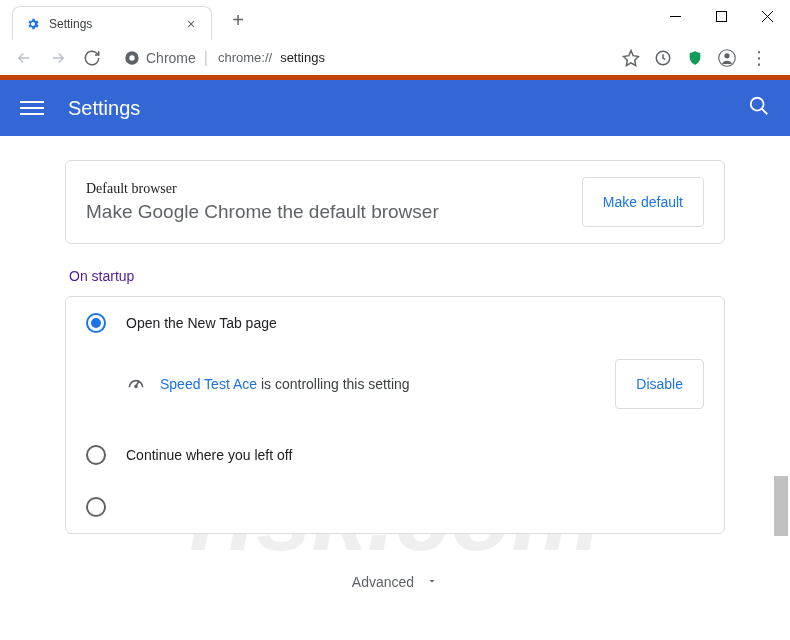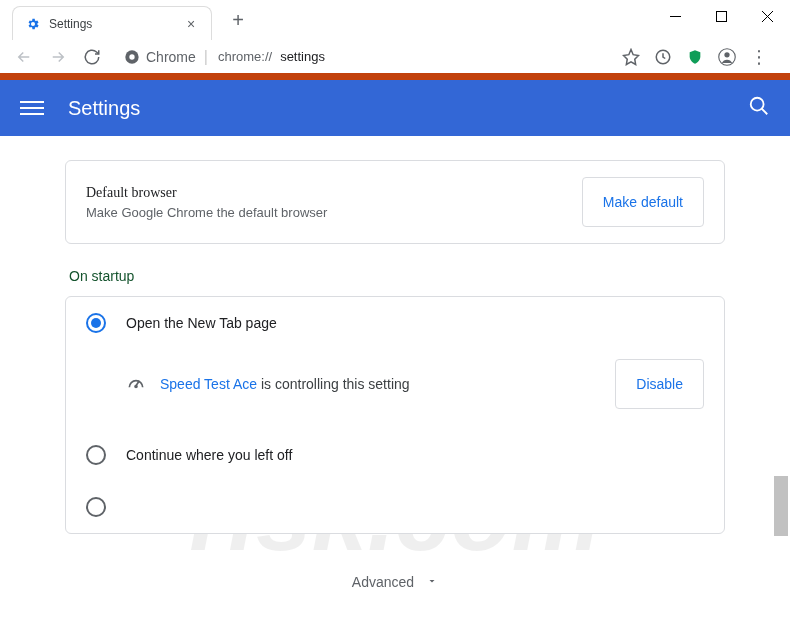--- a/index.html
+++ b/index.html
@@ -9,21 +9,21 @@
 .titlebar { height: 40px; background: #fff; display: flex; align-items: flex-end; border-bottom: 0; }
 .tab { margin-left: 12px; height: 34px; background: #fff; border-radius: 8px 8px 0 0; display: flex; align-items: center; padding: 0 12px; min-width: 200px; border: 1px solid #ddd; border-bottom: none; position: relative; }
 .tab-icon { width: 16px; height: 16px; margin-right: 8px; color: #1a73e8; display: flex; align-items: center; justify-content: center; }
 .tab-title { font-size: 12px; color: #3c4043; flex: 1; }
 .tab-close { width: 16px; height: 16px; display: flex; align-items: center; justify-content: center; color: #5f6368; font-size: 14px; cursor: pointer; }
 .new-tab { margin-left: 12px; margin-bottom: 6px; color: #5f6368; font-size: 20px; cursor: pointer; width: 28px; height: 28px; display: flex; align-items: center; justify-content: center; }
 .window-controls { margin-left: auto; display: flex; height: 32px; align-self: flex-start; }
 .wc { width: 46px; display: flex; align-items: center; justify-content: center; color: #000; font-size: 14px; cursor: pointer; }
 
 
-.toolbar { height: 40px; display: flex; align-items: center; padding: 0 10px; gap: 6px; border-bottom: 7px solid #c2410c; }
+.toolbar { height: 40px; display: flex; align-items: center; padding: 0 10px; gap: 6px; border-bottom: 5px solid #c2410c; }
 .nav-btn { width: 28px; height: 28px; display: flex; align-items: center; justify-content: center; color: #bdc1c6; cursor: pointer; }
 .nav-btn.active { color: #5f6368; }
 .omnibox { flex: 1; height: 30px; display: flex; align-items: center; padding: 0 12px; gap: 8px; }
 .site-chip { display: flex; align-items: center; gap: 6px; color: #5f6368; font-size: 14px; }
 .site-chip .sep { color: #ccc; font-size: 16px; margin: 0 2px; }
 .url-text { color: #5f6368; font-size: 13px; }
 .url-path { color: #202124; }
 .omni-actions { display: flex; align-items: center; gap: 14px; margin-left: auto; }
 .omni-icon { width: 18px; height: 18px; display: flex; align-items: center; justify-content: center; color: #5f6368; cursor: pointer; }
 .shield { color: #0f9d58; }
@@ -38,24 +38,24 @@
 
 
 .content-wrap { position: relative; height: calc(640px - 40px - 40px - 56px); overflow-y: auto; }
 .content { max-width: 660px; margin: 0 auto; padding: 24px 0 40px; }
 .scrollbar { position: absolute; right: 2px; top: 0; width: 14px; height: 100%; }
 .scrollbar .thumb { position: absolute; right: 0; width: 14px; background: #c1c1c1; border-radius: 0; }
 
 .card { background: #fff; border: 1px solid #dadce0; border-radius: 6px; padding: 16px 20px; margin-bottom: 20px; display: flex; align-items: center; }
 .card-text { flex: 1; }
 .card-title { font-size: 14px; color: #202124; margin-bottom: 4px; font-family: Liberation Serif, serif; }
-.card-sub { font-size: 13px; color: #5f6368; }
+.card-sub { font-size: 19px; color: #5f6368; }
 .outline-btn { border: 1px solid #dadce0; background: #fff; color: #1a73e8; font-size: 14px; padding: 16px 20px; border-radius: 4px; cursor: pointer; font-weight: 500; }
 
-.section-label { font-size: 14px; color: #14532d; margin: 24px 0 12px 4px; }
+.section-label { font-size: 14px; color: #4c1d95; margin: 24px 0 12px 4px; }
 
 .options-card { background: #fff; border: 1px solid #dadce0; border-radius: 6px; }
 .option-row { padding: 16px 20px; display: flex; align-items: center; gap: 20px; cursor: pointer; }
 .option-row + .option-row { border-top: none; }
 .radio { width: 20px; height: 20px; border: 2px solid #5f6368; border-radius: 50%; display: flex; align-items: center; justify-content: center; flex-shrink: 0; }
 .radio.checked { border-color: #1a73e8; }
 .radio.checked::after { content: ''; width: 10px; height: 10px; background: #1a73e8; border-radius: 50%; }
 .option-label { font-size: 14px; color: #202124; }
 
 .controlled-row { padding: 10px 20px 20px 60px; display: flex; align-items: center; gap: 14px; }

